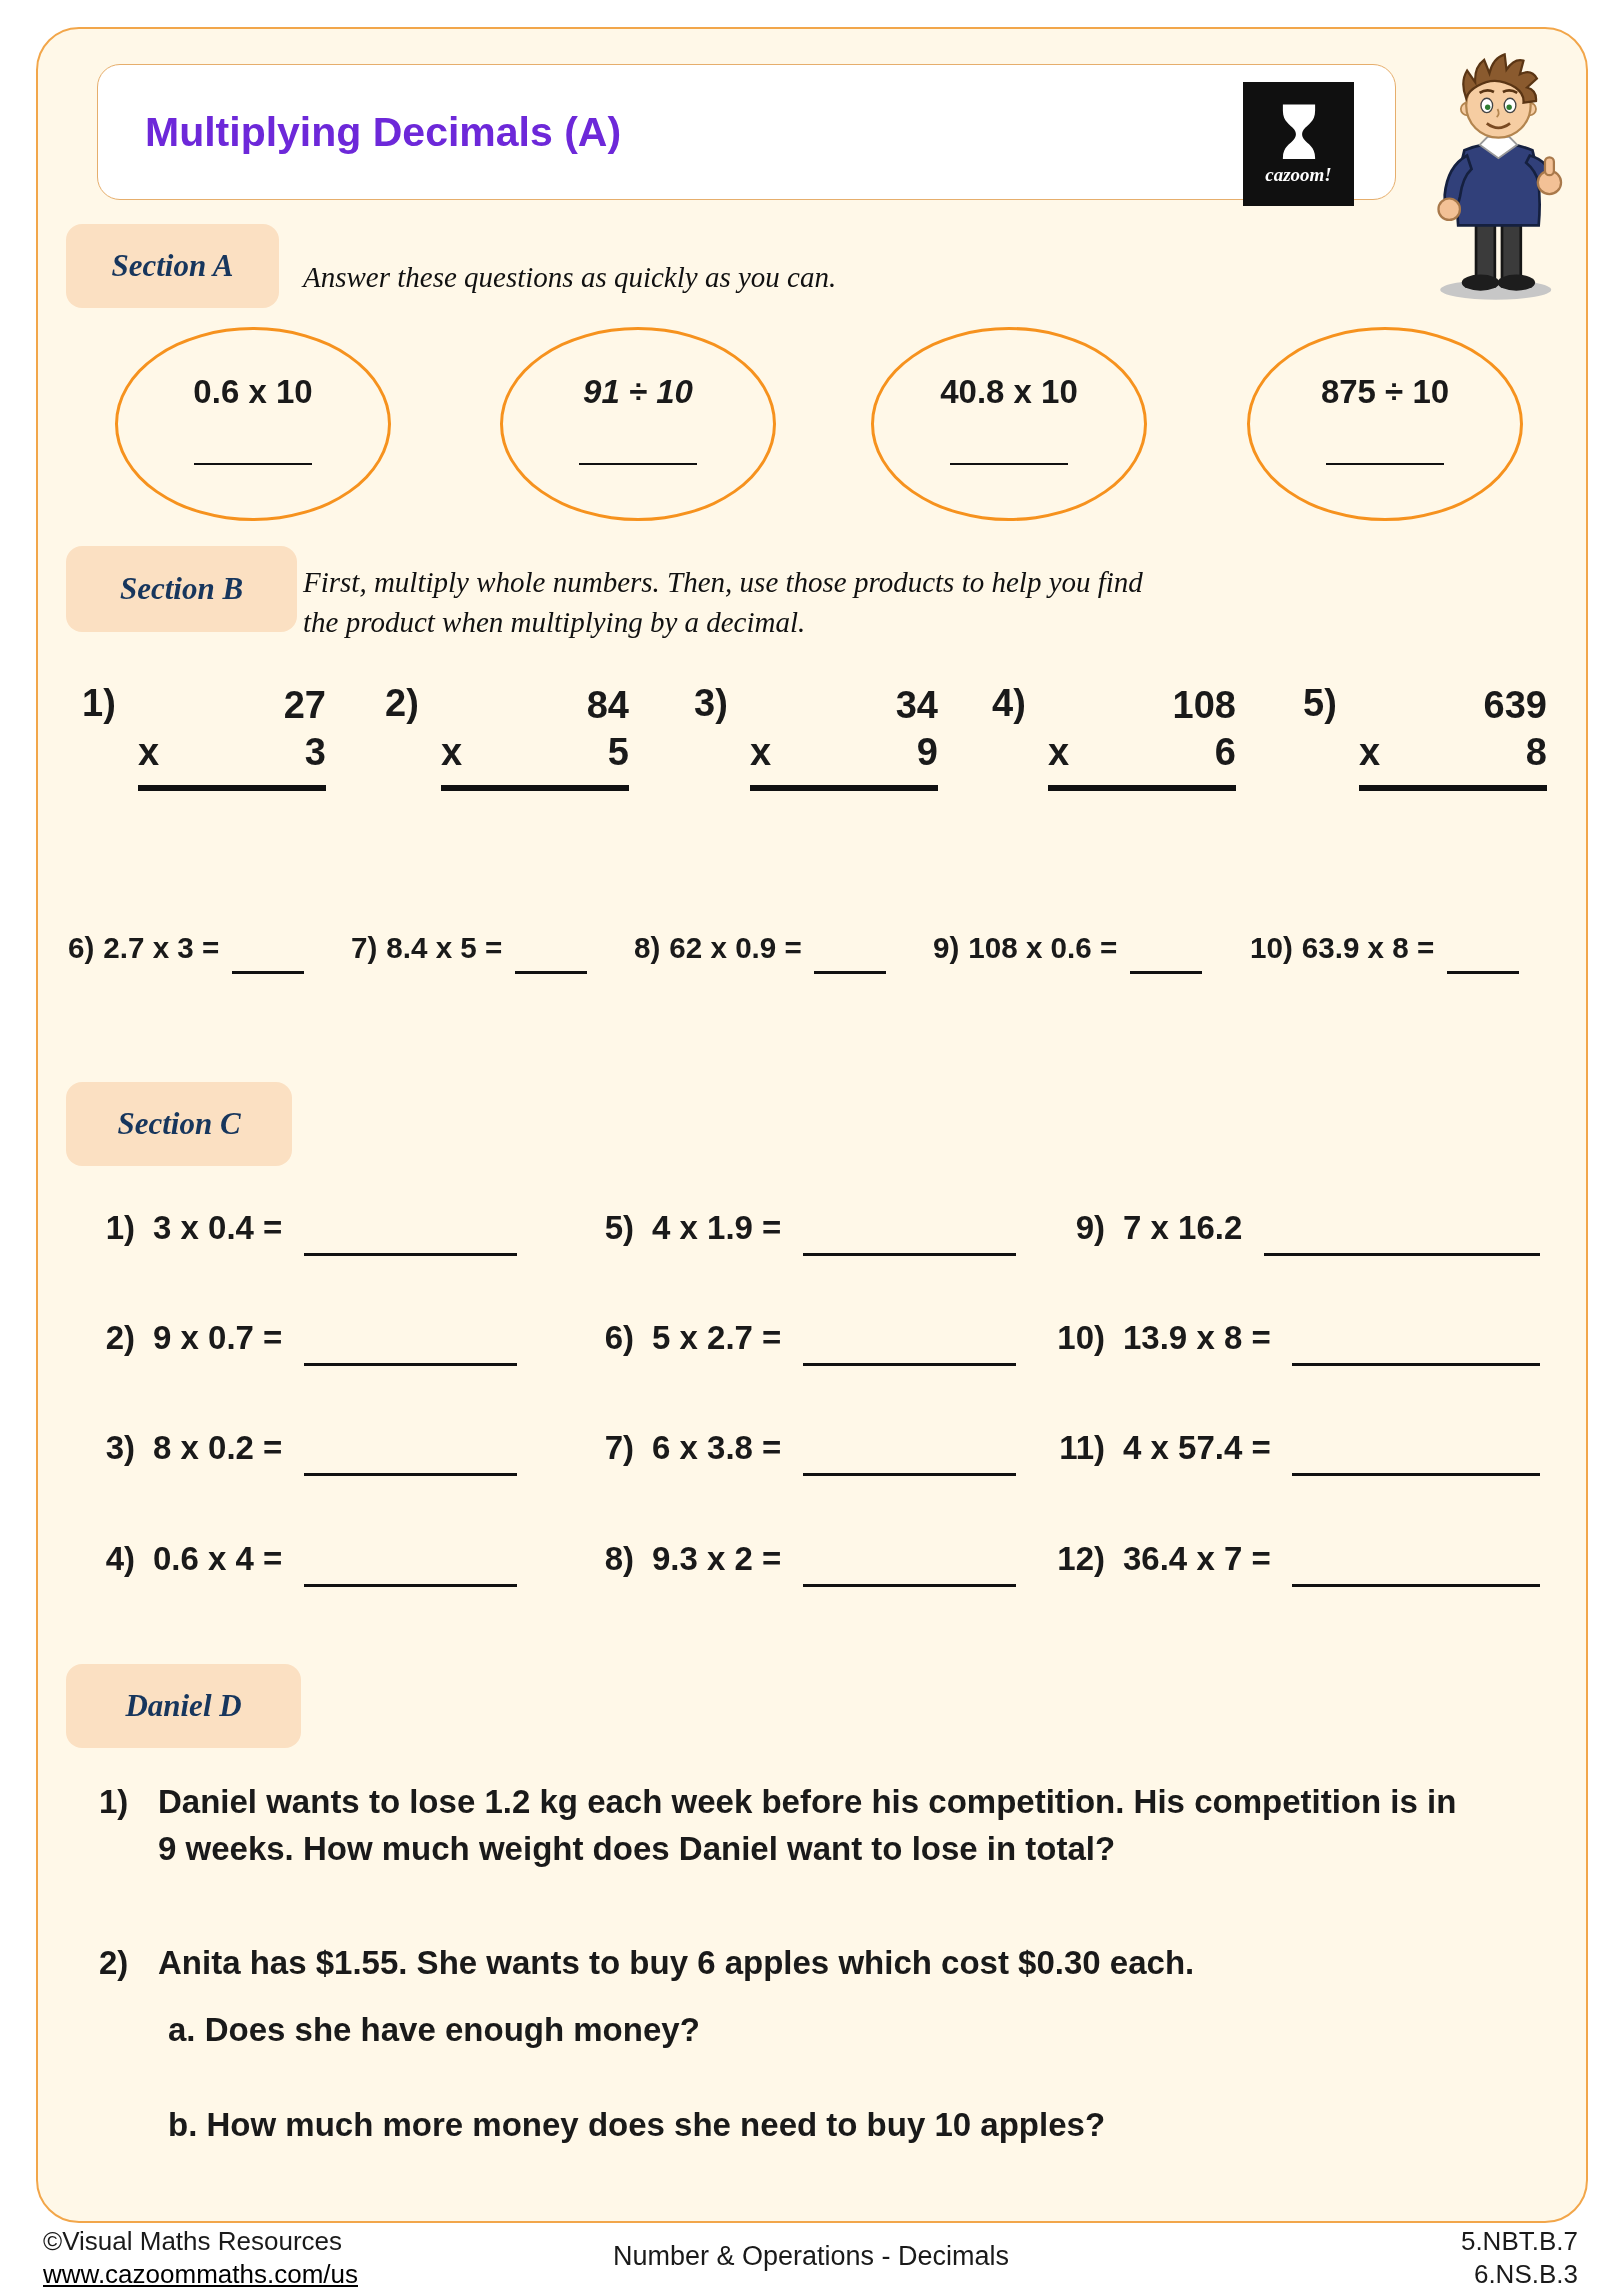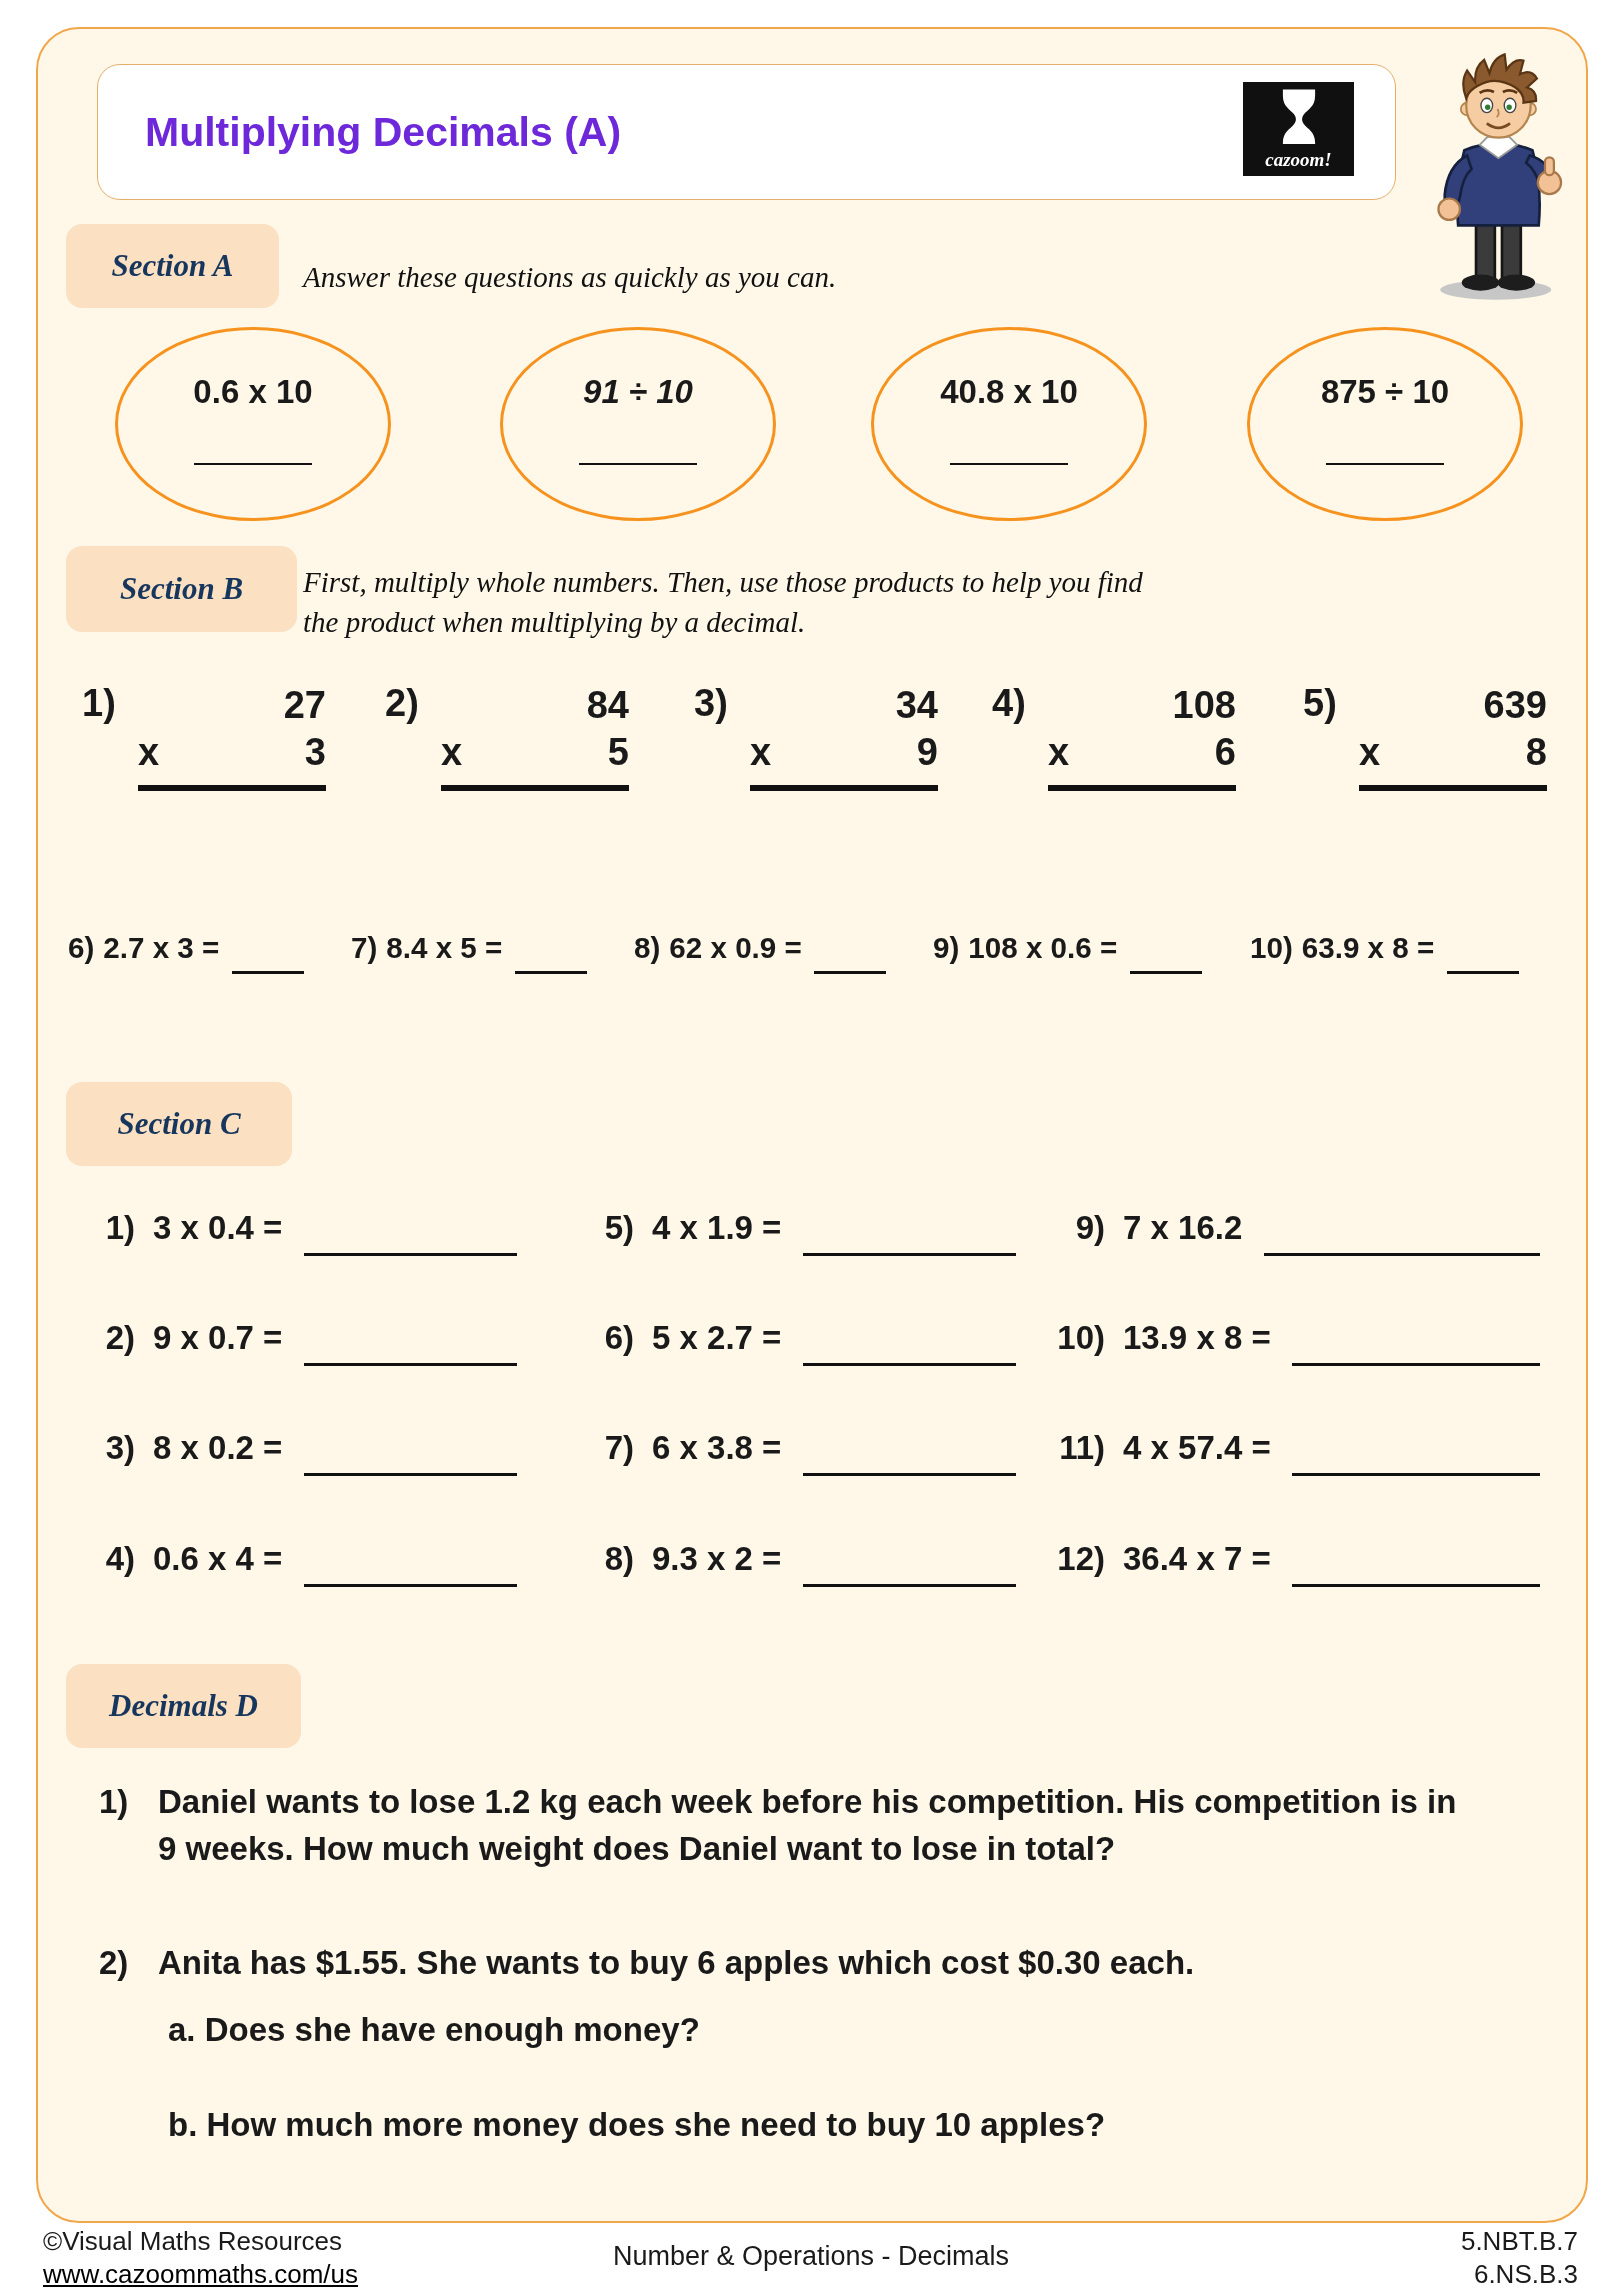--- a/index.html
+++ b/index.html
@@ -7,21 +7,21 @@
        font-family:"Liberation Sans",sans-serif;color:#1a1a1a;overflow:hidden;}
 
   .sheet{position:absolute;left:36px;top:27px;width:1548px;height:2192px;
          background:#FFF8E8;border:2.7px solid #F2A64A;border-radius:43px;}
 
   .title-box{position:absolute;left:97px;top:64px;width:1297px;height:134px;
              background:#ffffff;border:1.8px solid #E6AE6C;border-radius:23px;
              display:flex;align-items:center;}
   .title-box .title{font-size:41px;font-weight:bold;padding-left:47px;color:#6d28d9;}
 
-  .logo{position:absolute;left:1243px;top:82px;width:111px;height:94px;background:#101010;
+  .logo{position:absolute;left:1243px;top:82px;width:111px;height:124px;background:#101010;
         display:flex;flex-direction:column;align-items:center;justify-content:center;}
   .logo-text{color:#fff;font-family:"Liberation Serif",serif;font-style:italic;
              font-weight:bold;font-size:19px;margin-top:1.8px;}
 
   .character{position:absolute;left:1390px;top:41px;width:224px;height:264px;}
 
   .pill{position:absolute;background:#FBE0C2;border-radius:16px;
         display:flex;align-items:center;justify-content:center;}
   .pill span{font-family:"Liberation Serif",serif;font-style:italic;font-weight:bold;
              font-size:31px;color:#17365D;}
@@ -286,21 +286,21 @@
   <span class="ctext">4 x 57.4 =</span>
   <span class="cline"></span>
 </div>
 <div class="c-cell" style="left:1046px;top:1540px;width:494px;">
   <span class="cnum">12)</span>
   <span class="ctext">36.4 x 7 =</span>
   <span class="cline"></span>
 </div>
 
 <div class="pill" style="left:66px;top:1664px;width:235px;height:84px;">
-  <span>Decimals D</span>
+  <span>Daniel D</span>
 </div>
 
 <div class="dq" style="left:99px;top:1778px;">
   <span class="dnum">1)</span>
   <span class="dtext">Daniel wants to lose 1.2 kg each week before his competition. His competition is in 9 weeks. How much weight does Daniel want to lose in total?</span>
 </div>
 
 <div class="dq" style="left:99px;top:1939px;">
   <span class="dnum">2)</span>
   <span class="dtext">Anita has $1.55. She wants to buy 6 apples which cost $0.30 each.</span>

